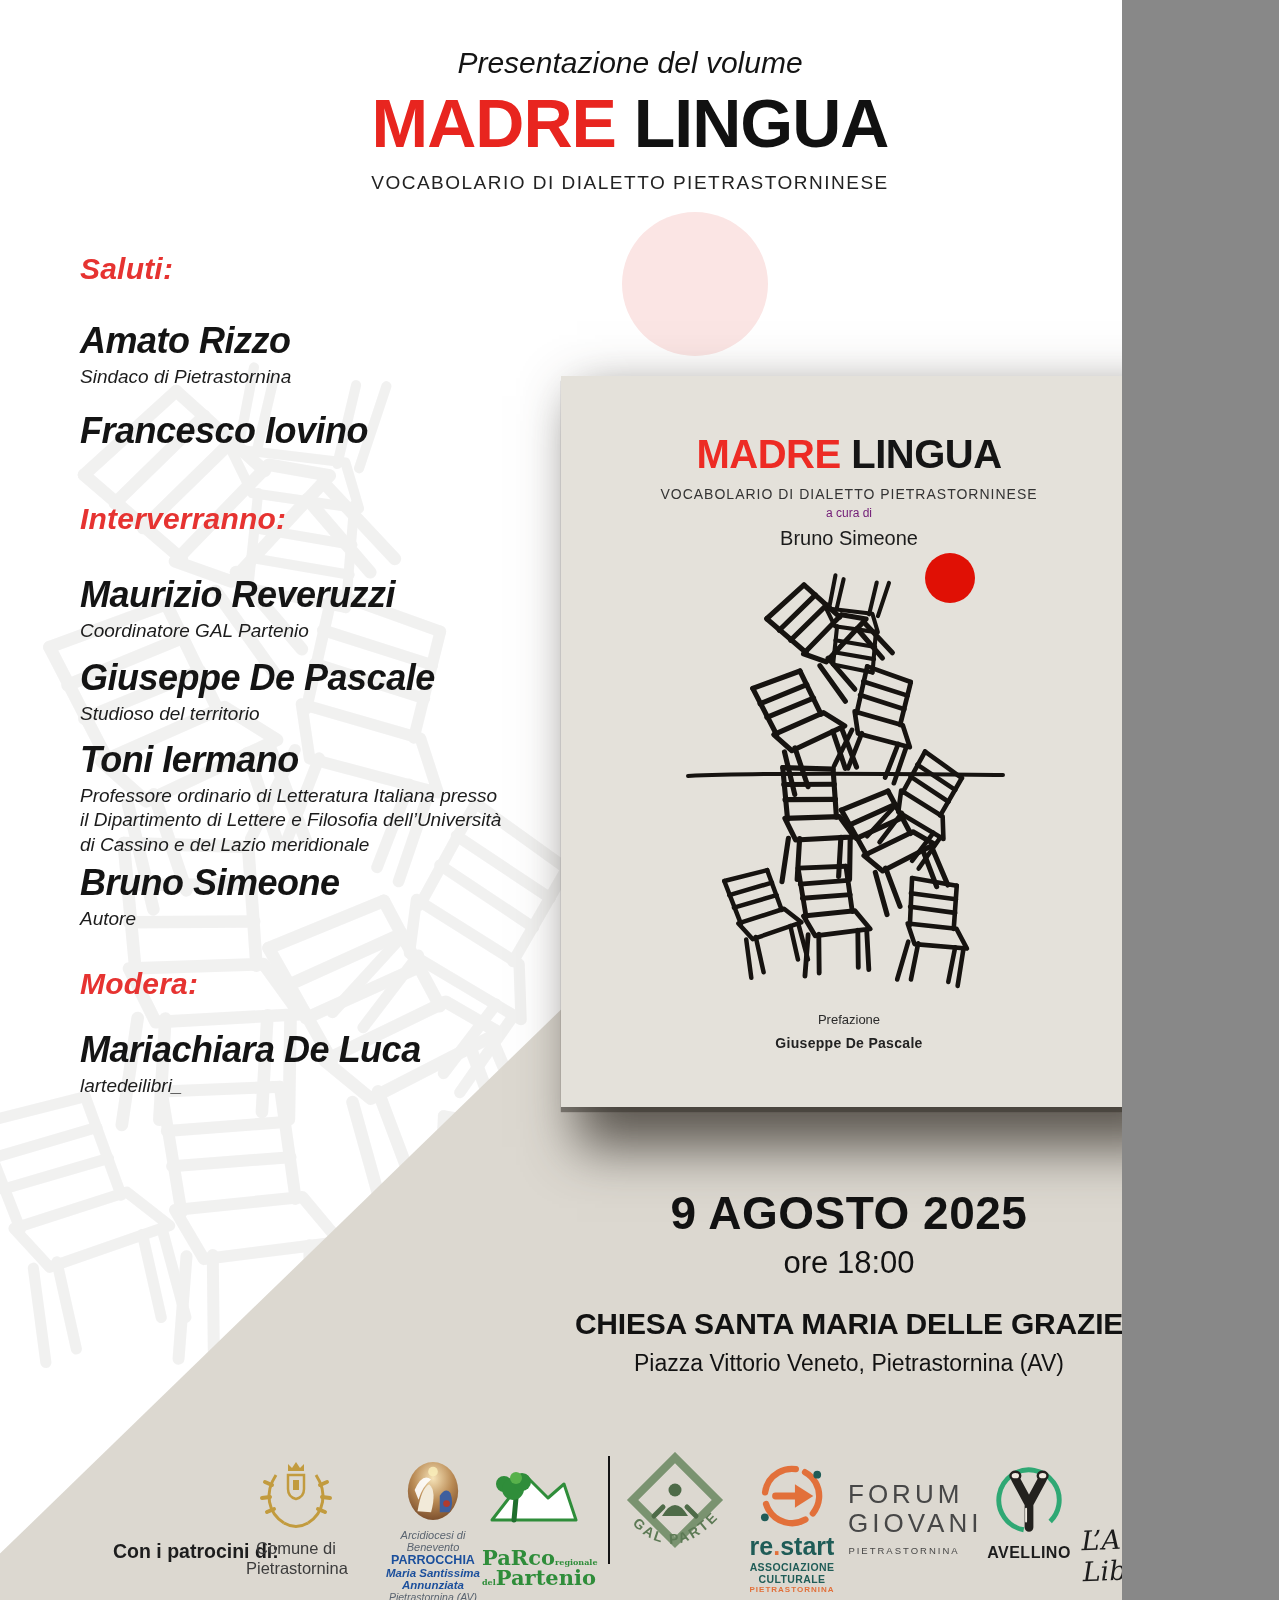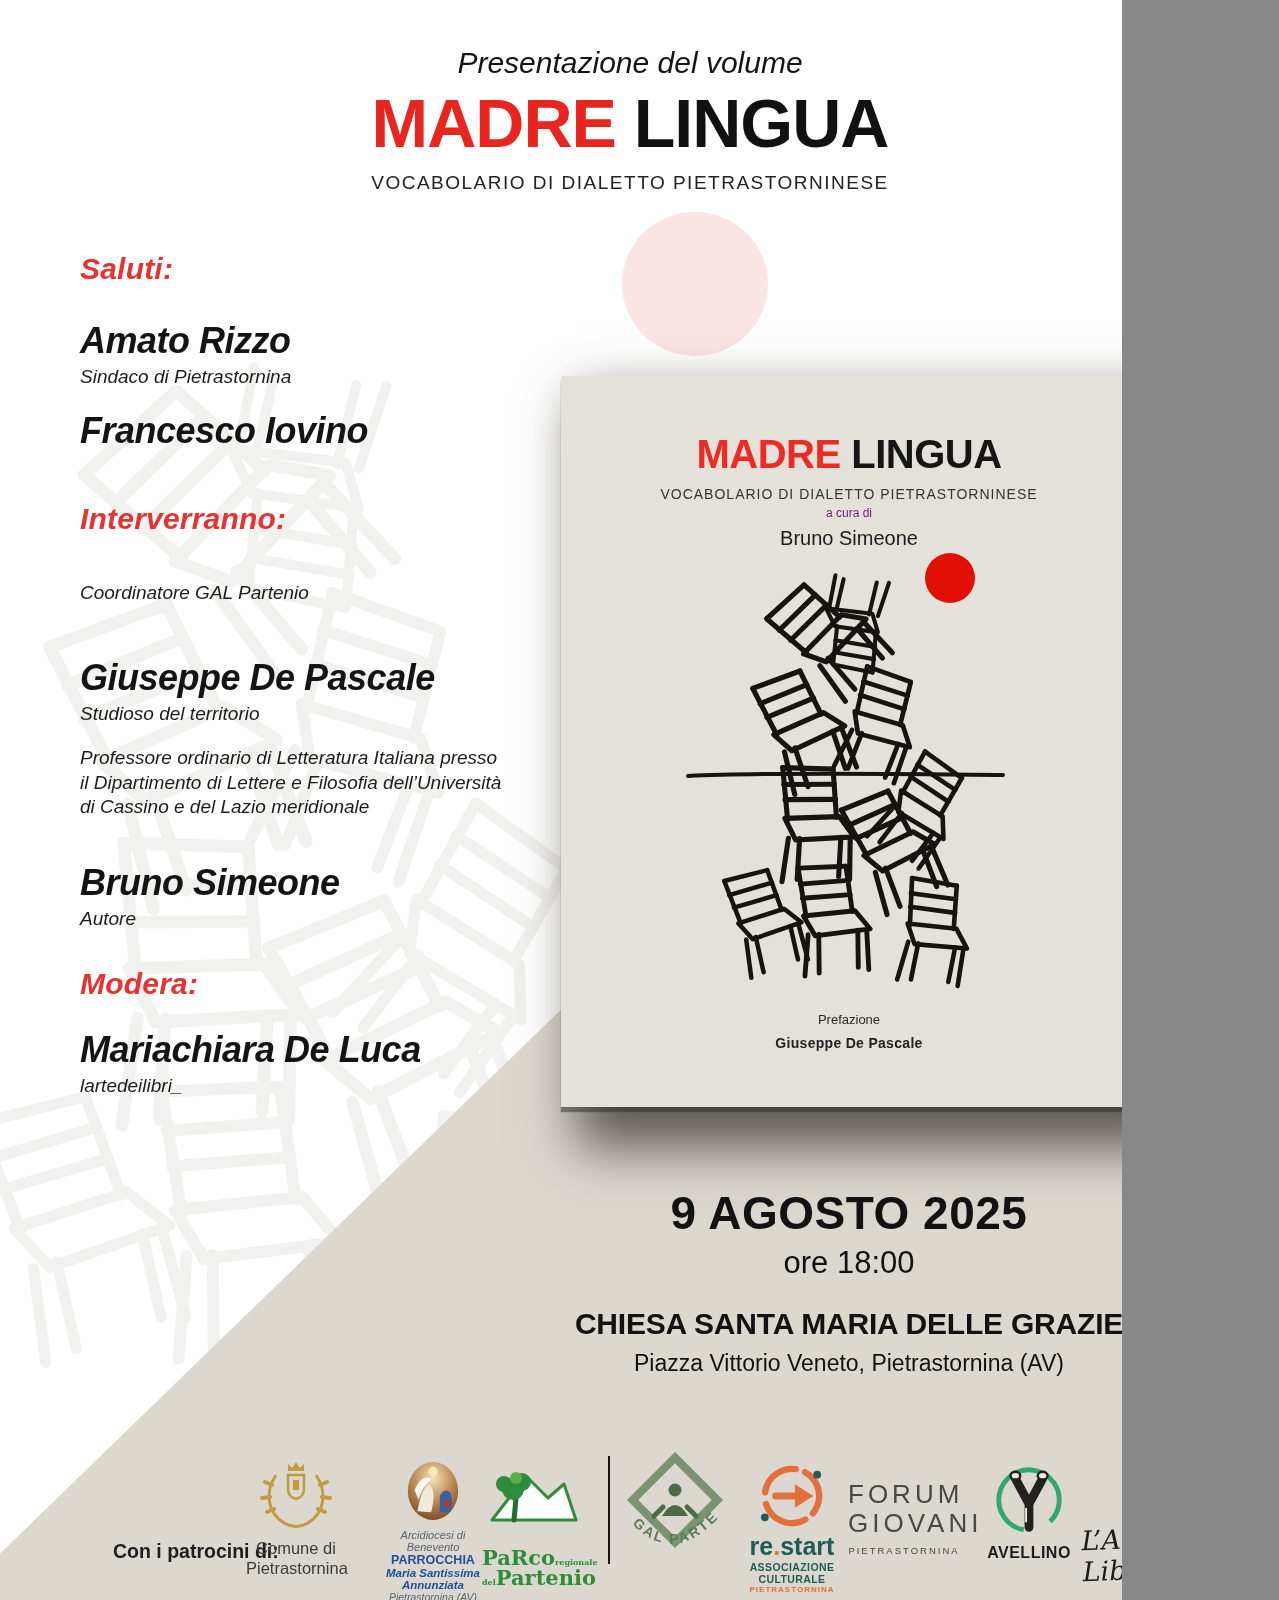--- a/index.html
+++ b/index.html
@@ -122,29 +122,31 @@
     <div class="p-role">Sindaco di Pietrastornina</div>
   </div>
 
   <div class="lc" style="top:412px">
     <div class="p-name">Francesco Iovino</div>
   </div>
 
   <div class="lc red-h" style="top:502px">Interverranno:</div>
 
   <div class="lc" style="top:576px">
+    <div class="p-name">Maurizio Reveruzzi</div>
     <div class="p-role">Coordinatore GAL Partenio</div>
   </div>
 
   <div class="lc" style="top:659px">
     <div class="p-name">Giuseppe De Pascale</div>
     <div class="p-role">Studioso del territorio</div>
   </div>
 
   <div class="lc" style="top:741px">
+    <div class="p-name">Toni Iermano</div>
     <div class="p-role">Professore ordinario di Letteratura Italiana presso
 il Dipartimento di Lettere e Filosofia dell’Università
 di Cassino e del Lazio meridionale</div>
   </div>
 
   <div class="lc" style="top:864px">
     <div class="p-name">Bruno Simeone</div>
     <div class="p-role">Autore</div>
   </div>
 

